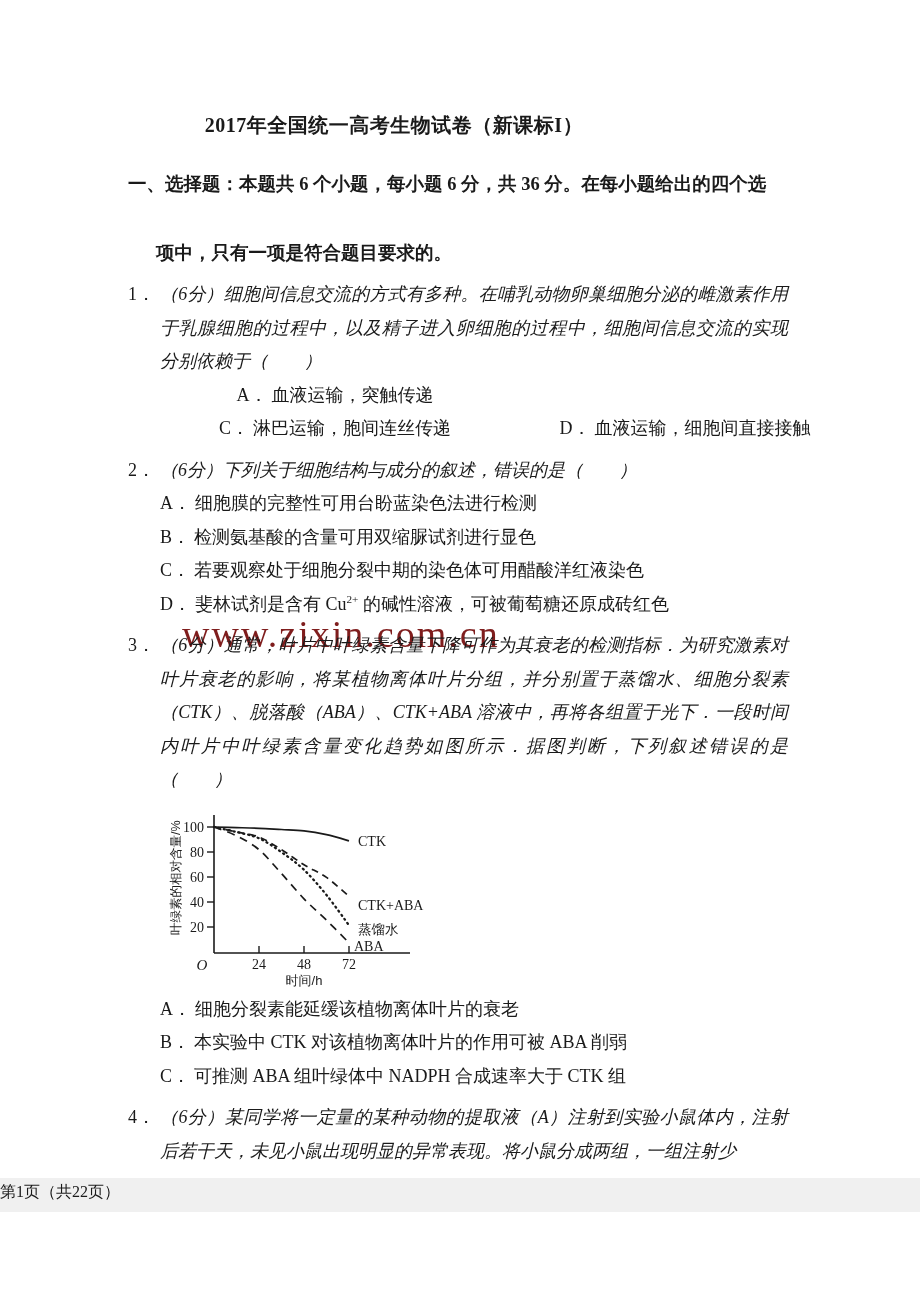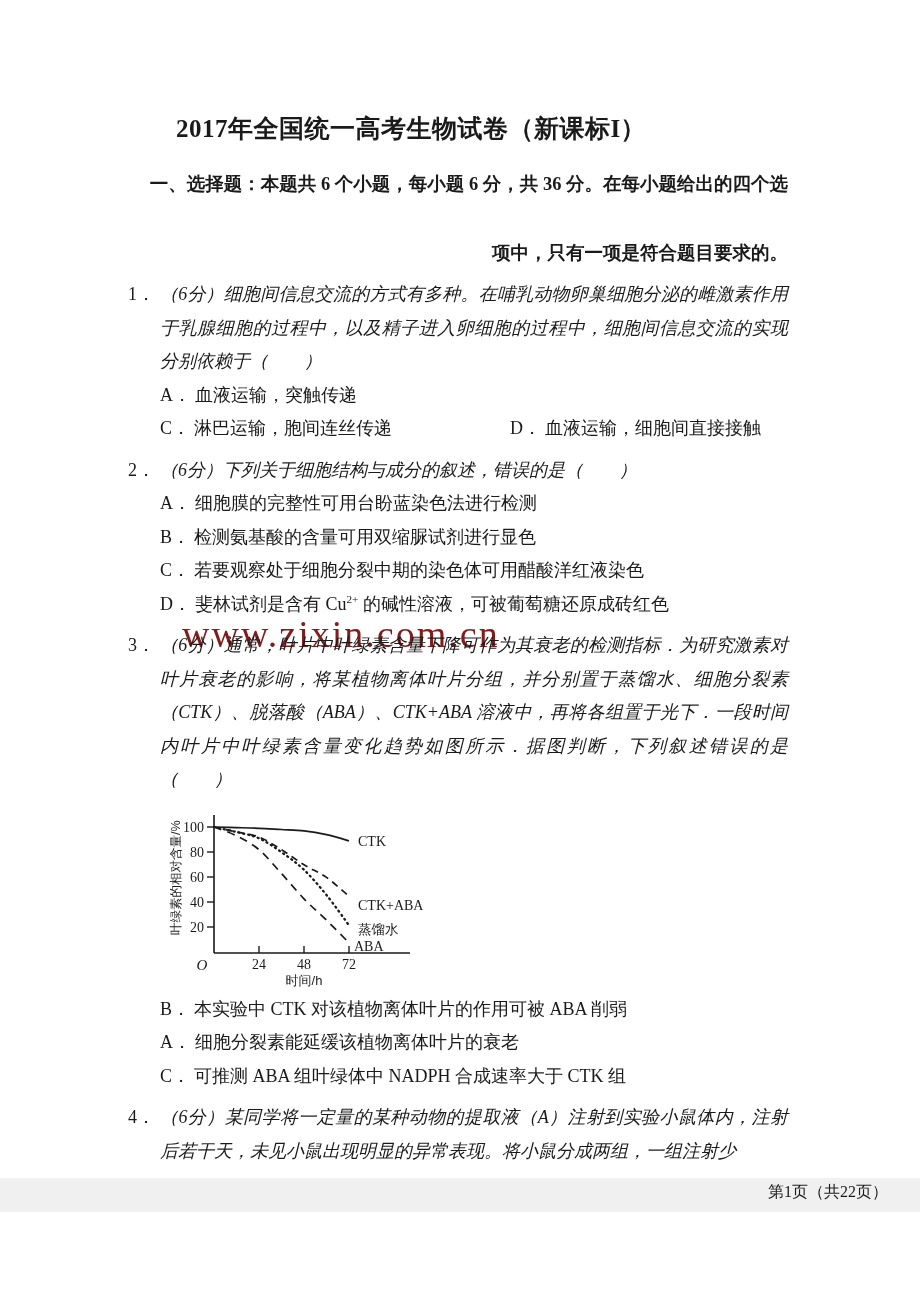--- a/index.html
+++ b/index.html
@@ -40,43 +40,41 @@
     font-weight: 500;
   }
 
   
   .doc-title {
     position: absolute;
     top: 112px;
     left: 0;
     width: 788px;
     text-align: center;
-    font-size: 25px;
+    font-size: 20px;
     font-weight: bold;
     letter-spacing: 0.5px;
     z-index: 3;
-    margin-left: 17px;
   }
 
   
   .content {
     position: absolute;
     left: 128px;
     top: 168px;
     width: 660px;
     z-index: 3;
   }
 
   .section-head {
     font-size: 18.5px;
     font-weight: bold;
     line-height: 33px;
     text-indent: 0;
     margin-bottom: 6px;
-    text-align: right;
   }
   .section-head .cont {
     display: block;
     text-indent: 28px;
     margin-top: 36px;
   }
 
   .q-block {
     margin-top: 8px;
     font-size: 18px;
@@ -106,20 +104,21 @@
   .opt {
     font-size: 18px;
     line-height: 33.5px;
     white-space: nowrap;
   }
   .opts.two-col {
     display: block;
   }
   .opts.two-col .opt-row {
     display: flex;
+    text-align: center;
   }
   .opts.two-col .opt-row > .opt {
     width: 350px;
     flex: 0 0 auto;
   }
   .opt .lbl { margin-right: 4px; }
 
   sup { font-size: 0.62em; vertical-align: super; line-height: 0; }
 
   
@@ -138,21 +137,21 @@
     width: 920px;
     height: 34px;
     background: #f0f0f0;
     z-index: 4;
   }
   .footer-text {
     position: absolute;
     left: 0;
     top: 1182px;
     width: 888px;
-    text-align: right;
+    text-align: left;
     font-size: 16px;
     z-index: 5;
   }
 </style>
 </head>
 <body>
 
 <div class="page">
 
   <div class="watermark">www.zixin.com.cn</div>
@@ -260,24 +259,24 @@
 
           <text x="196" y="39" font-family="Liberation Serif, serif" font-size="14" fill="#1a1a1a" id="lbl-ctk">CTK</text>
           <text x="196" y="103" font-family="Liberation Serif, serif" font-size="14" fill="#1a1a1a" id="lbl-ctkaba">CTK+ABA</text>
           <text x="196" y="127" font-family="Liberation Sans, sans-serif" font-size="13.5" fill="#1a1a1a" id="lbl-water">蒸馏水</text>
           <text x="192" y="144" font-family="Liberation Serif, serif" font-size="14" fill="#1a1a1a" id="lbl-aba">ABA</text>
         </svg>
       </div>
 
       <div class="opts">
         <div class="opt">
+          <span class="lbl">A．</span><span>细胞分裂素能延缓该植物离体叶片的衰老</span>
+        </div>
+        <div class="opt">
           <span class="lbl">B．</span><span>本实验中 CTK 对该植物离体叶片的作用可被 ABA 削弱</span>
-        </div>
-        <div class="opt">
-          <span class="lbl">A．</span><span>细胞分裂素能延缓该植物离体叶片的衰老</span>
         </div>
         <div class="opt">
           <span class="lbl">C．</span><span>可推测 ABA 组叶绿体中 NADPH 合成速率大于 CTK 组</span>
         </div>
       </div>
     </div>
 
     <div class="q-block">
       <div class="q-body">
         <span class="q-num">4．</span>

